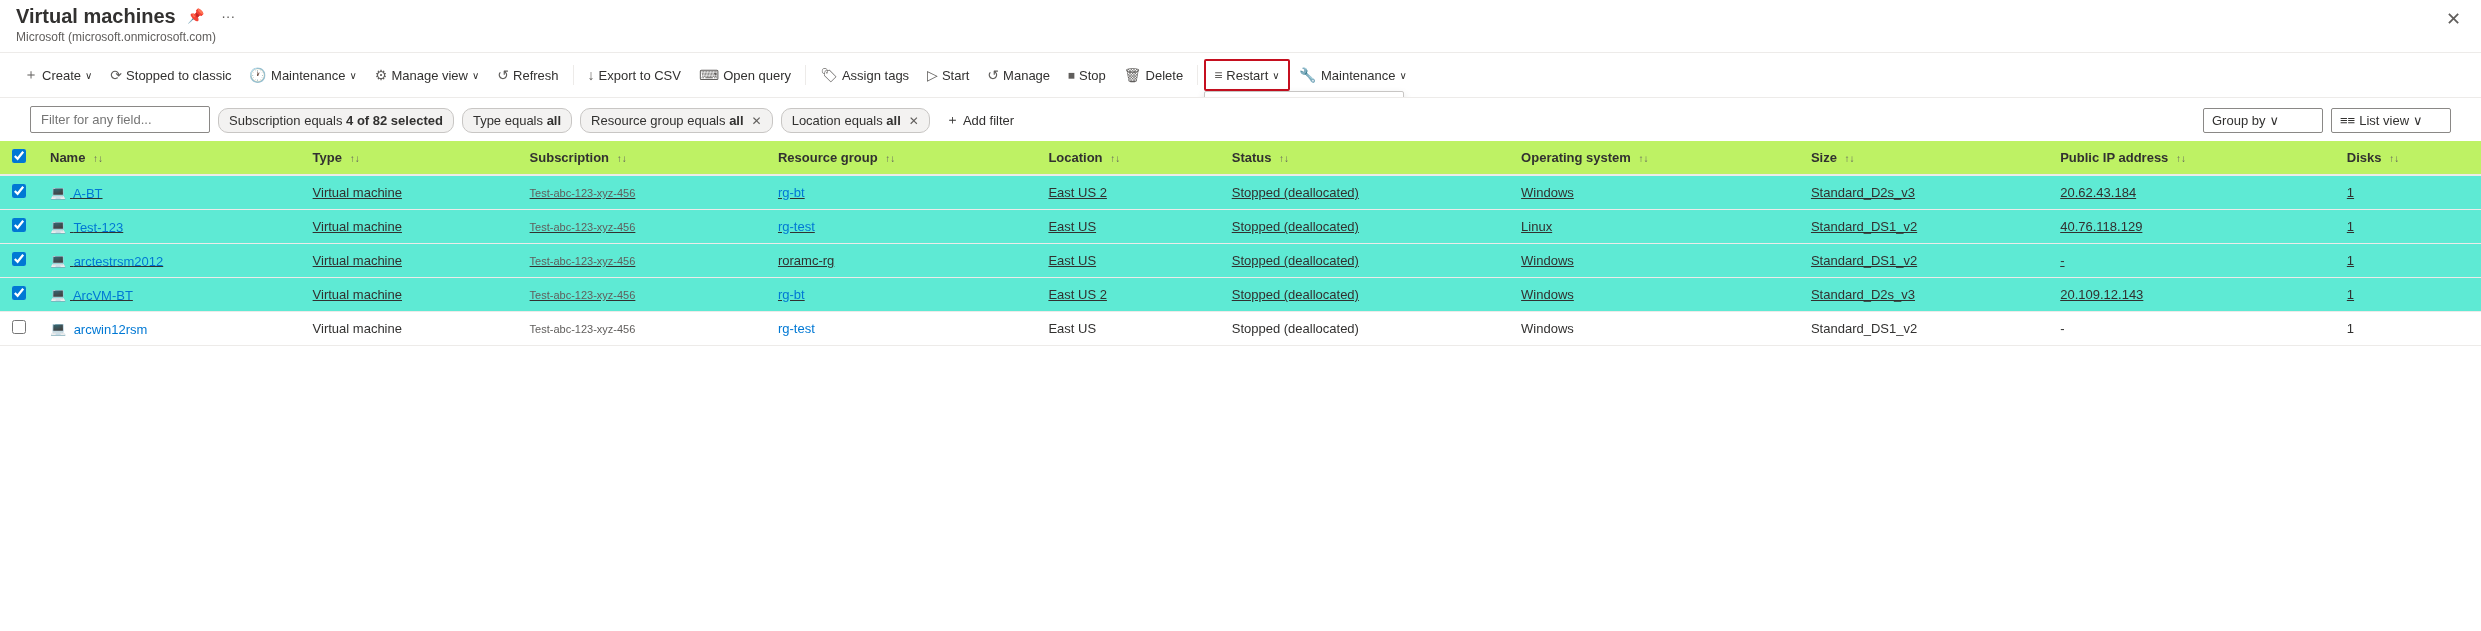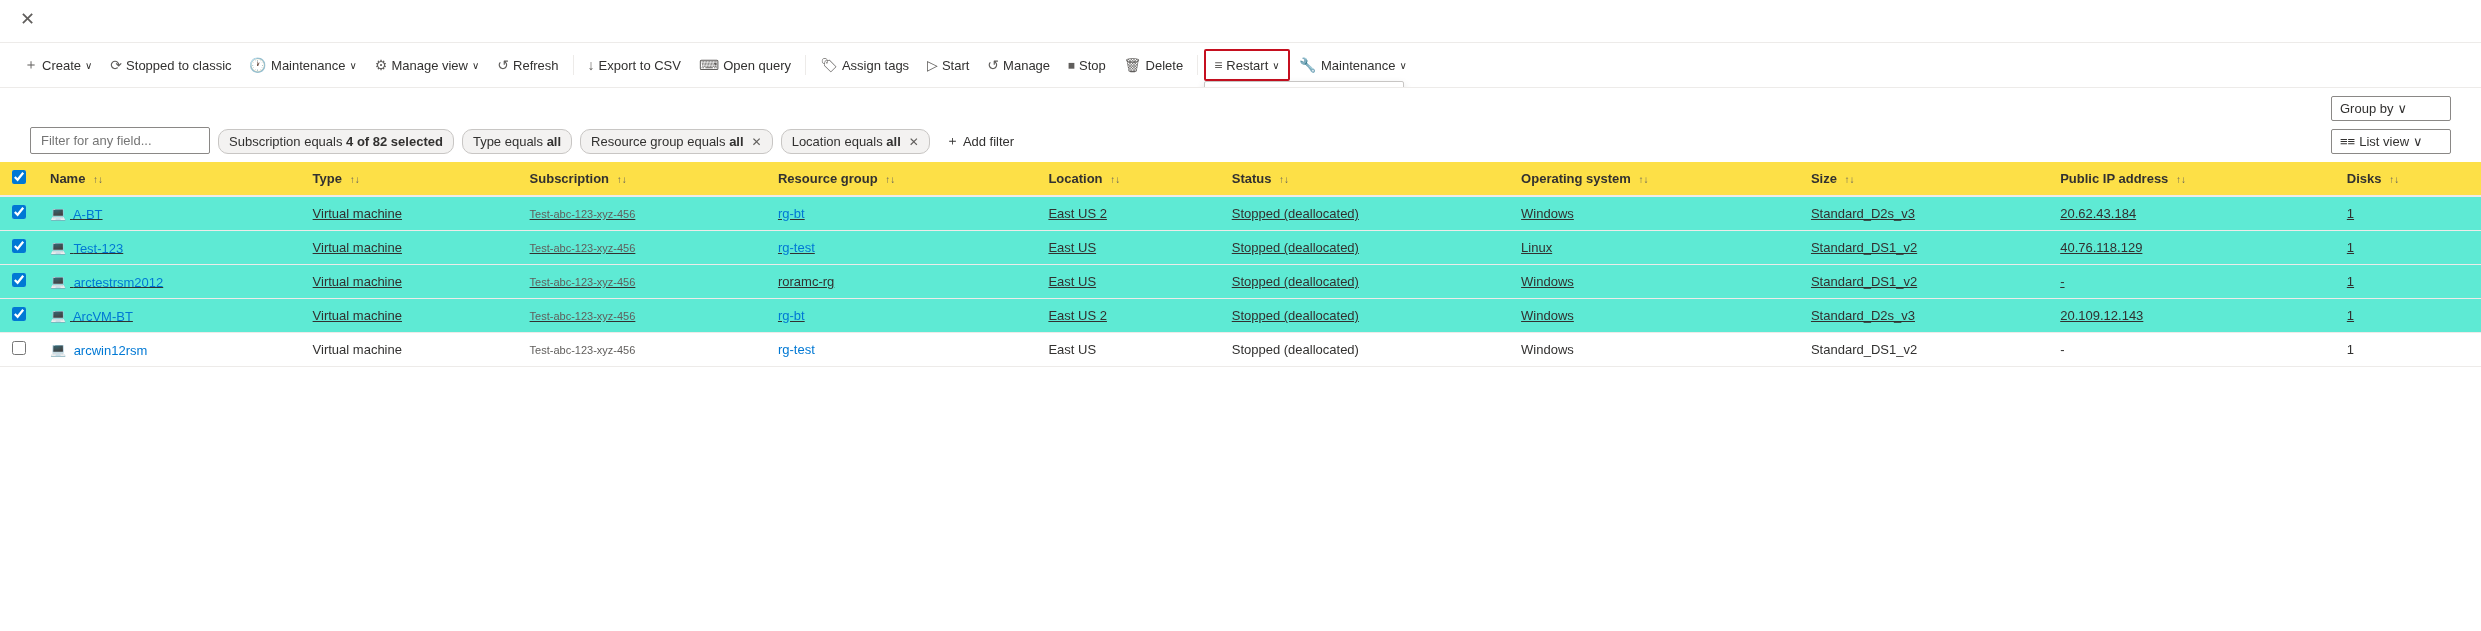--- a/index.html
+++ b/index.html
@@ -25,21 +25,21 @@
     .filter-bar { display: flex; align-items: flex-end; padding: 8px 30px; gap: 8px; flex-wrap: wrap; }
     .filter-input { border: 1px solid #8a8886; padding: 5px 10px; font-size: 13px; color: #323130; width: 180px; border-radius: 2px; }
     .filter-tag { display: flex; align-items: center; gap: 4px; background: #f3f2f1; border: 1px solid #c8c6c4; padding: 4px 10px; border-radius: 10px; font-size: 13px; }
     .filter-tag .close-x { cursor: pointer; color: #605e5c; margin-left: 4px; font-size: 12px; }
     .add-filter-btn { display: flex; align-items: center; gap: 4px; background: none; border: none; cursor: pointer; color: #323130; font-size: 13px; padding: 4px 8px; }
     .view-select { border: 1px solid #8a8886; padding: 4px 8px; font-size: 13px; cursor: pointer; border-radius: 2px; display: flex; align-items: center; gap: 4px; background: #fff; min-width: 120px; }
     
     .table-container { overflow-x: auto; }
     table { width: 100%; border-collapse: collapse; font-size: 13px; }
     thead tr { border-bottom: 2px solid #edebe9; }
-    thead th { padding: 8px 12px; text-align: left; font-weight: 600; color: #323130; white-space: nowrap; background: #fde047; }
+    thead th { padding: 8px 12px; text-align: left; font-weight: 600; color: #323130; white-space: nowrap; background: #bef264; }
     thead th .sort-icon { color: #605e5c; font-size: 10px; margin-left: 4px; }
     tbody tr { border-bottom: 1px solid #edebe9; }
     tbody tr.selected { background: #5eead4; text-decoration: underline; }
     tbody td { padding: 8px 12px; color: #323130; }
     .link-cell { color: #0078d4; cursor: pointer; text-decoration: none; }
     .small-text { font-size: 11px; color: #605e5c; }
     .checkbox-cell { width: 32px; }
     .checkbox { width: 14px; height: 14px; cursor: pointer; }
     .checkbox-checked { accent-color: #0078d4; }
     
@@ -56,20 +56,28 @@
     
     .chevron { font-size: 10px; }
   </style>
 </head>
 <body>
 
 <div class="container">
 
 
   <div class="page-header">
+    <div class="page-title-section">
+      <div class="page-title">
+        <span>Virtual machines</span>
+        <button class="header-icon-btn">📌</button>
+        <button class="header-icon-btn">···</button>
+      </div>
+      <div class="page-subtitle">Microsoft (microsoft.onmicrosoft.com)</div>
+    </div>
     <button class="close-btn">✕</button>
   </div>
 
   <div class="toolbar">
     <button class="toolbar-btn">
       <span class="icon">＋</span>
       <span>Create</span>
       <span class="chevron">∨</span>
     </button>
 
@@ -178,21 +186,21 @@
     <div class="filter-tag">
       <span>Location equals <strong>all</strong></span>
       <span class="close-x">✕</span>
     </div>
 
     <button class="add-filter-btn">
       <span>＋</span>
       <span>Add filter</span>
     </button>
 
-    <div style="margin-left: auto; display: flex; gap: 8px; flex-direction: column;">
+    <div style="margin-left: auto; display: flex; gap: 8px;">
       <div class="view-select">
         <span>Group by</span>
         <span>∨</span>
       </div>
       <div class="view-select">
         <span>≡≡</span>
         <span>List view</span>
         <span>∨</span>
       </div>
     </div>

